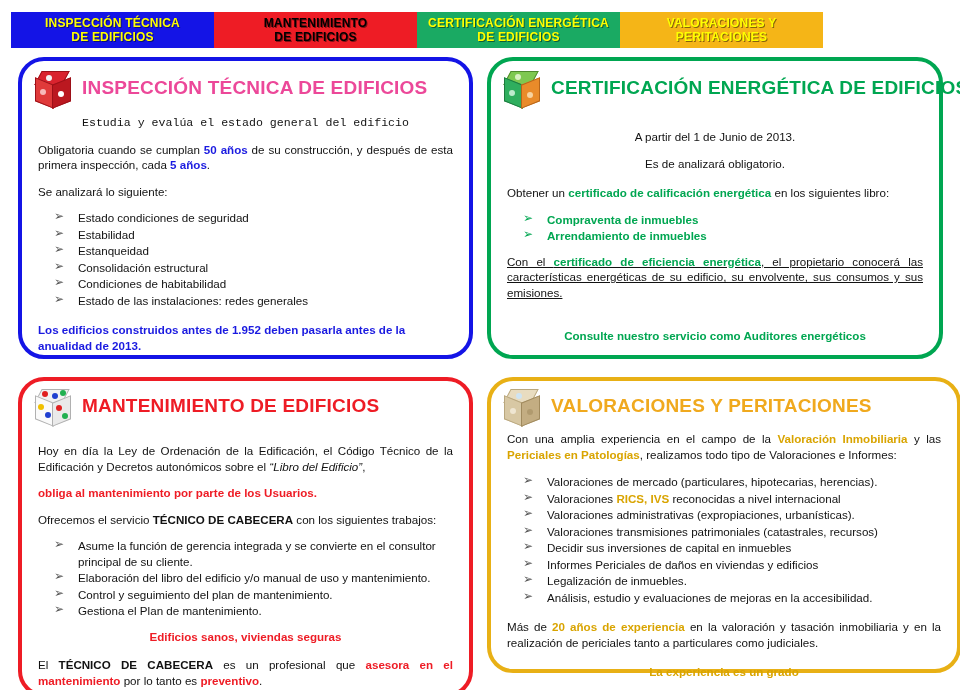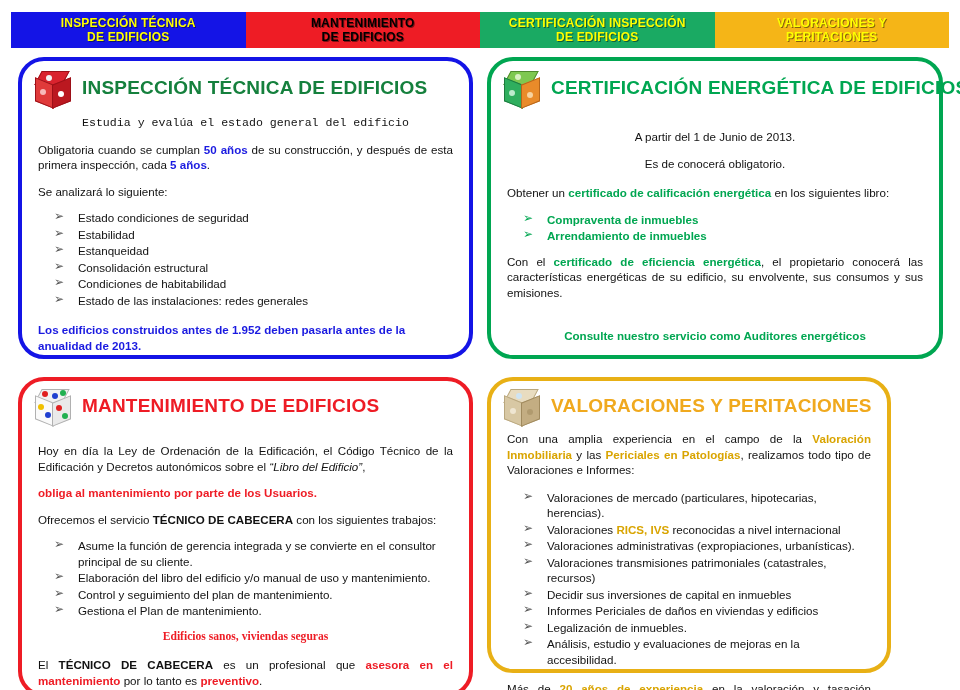--- a/index.html
+++ b/index.html
@@ -13,21 +13,21 @@
     font-family: "Liberation Sans", sans-serif;
     overflow: hidden;
     position: relative;
   }
 
   
   .tabbar {
     position: absolute;
     left: 11px;
     top: 12px;
-    width: 938px;
+    width: 812px;
     height: 36px;
     display: flex;
   }
   .tab {
     flex: 1 1 0;
     display: flex;
     flex-direction: column;
     align-items: center;
     justify-content: center;
     color: #ffff00;
@@ -98,21 +98,21 @@
   }
 
   b.em { font-weight: bold; }
 
   
   #panel-inspeccion {
     left: 18px; top: 57px; width: 455px; height: 302px;
     border-width: 4px; border-color: #1414e6;
   }
   #panel-inspeccion .panel-head { padding-top: 8px; }
-  #panel-inspeccion .panel-title { color: #15803d; }
+  #panel-inspeccion .panel-title { color: #ec4899; }
   #panel-inspeccion .accent { color: #1a1ae0; font-weight: bold; margin-top: 12px; }
   #panel-inspeccion .arrow { color: #555555; }
 
   
   #panel-certificacion {
     left: 487px; top: 57px; width: 456px; height: 302px;
     border-width: 4px; border-color: #00a651;
   }
   #panel-certificacion .panel-head { padding-top: 8px; }
   #panel-certificacion .panel-title { color: #00a651; }
@@ -125,21 +125,21 @@
     left: 18px; top: 377px; width: 455px; height: 320px;
     border-width: 4px; border-color: #ee1c25;
   }
   #panel-mantenimiento .panel-head { padding-top: 6px; }
   #panel-mantenimiento .panel-title { color: #ee1c25; }
   #panel-mantenimiento .accent { color: #ee1c25; font-weight: bold; }
   #panel-mantenimiento .arrow { color: #555555; }
 
   
   #panel-valoraciones {
-    left: 487px; top: 377px; width: 404px; height: 296px;
+    left: 487px; top: 377px; width: 474px; height: 296px;
     border-width: 4px; border-color: #e8b015;
   }
   #panel-valoraciones .panel-head { padding-top: 6px; }
   #panel-valoraciones .panel-title { color: #f0a91e; }
   #panel-valoraciones .accent { color: #d9a400; font-weight: bold; }
   #panel-valoraciones .arrow { color: #555555; }
 
   .italic { font-style: italic; }
 
   
@@ -167,21 +167,21 @@
 <div class="tabbar">
   <div class="tab" id="tab-0" style="background: rgb(20, 20, 230); color: rgb(255, 255, 0);">
     <span>INSPECCIÓN TÉCNICA</span>
     <span>DE EDIFICIOS</span>
   </div>
   <div class="tab" id="tab-1" style="background: rgb(238, 28, 37); color: #000000;">
     <span>MANTENIMIENTO</span>
     <span>DE EDIFICIOS</span>
   </div>
   <div class="tab" id="tab-2" style="background: rgb(26, 170, 99); color: rgb(255, 255, 0);">
-    <span>CERTIFICACIÓN INSPECCIÓN</span>
+    <span>CERTIFICACIÓN ENERGÉTICA</span>
     <span>DE EDIFICIOS</span>
   </div>
   <div class="tab" id="tab-3" style="background: rgb(245, 181, 23); color: rgb(255, 255, 0);">
     <span>VALORACIONES Y</span>
     <span>PERITACIONES</span>
   </div>
 </div>
 
 <section class="panel" id="panel-inspeccion">
   <div class="panel-head">
@@ -226,29 +226,29 @@
         <div class="nub" style="left:14px;top:5px;background:#d9f0c2;"></div>
         <div class="nub" style="left:8px;top:21px;background:#bdebcd;"></div>
         <div class="nub" style="left:26px;top:23px;background:#f7d3a0;"></div>
       </div>
     </div>
     <div class="panel-title">CERTIFICACIÓN ENERGÉTICA DE EDIFICIOS</div>
   </div>
 
   <div class="panel-body">
     <p class="center" style="margin-top:22px;">A partir del 1 de Junio de 2013.</p>
-    <p class="center">Es de conocerá obligatorio.</p>
+    <p class="center">Es de analizará obligatorio.</p>
     <p class="just" style="margin-top:14px;"><span>Obtener un </span><span class="accent">certificado de calificación energética</span><span> en los siguientes libro:</span></p>
 
     <ul class="arrows">
       <li><span class="arrow">➢</span><span>Compraventa de inmuebles</span></li>
       <li><span class="arrow">➢</span><span>Arrendamiento de inmuebles</span></li>
     </ul>
 
-    <p class="just" style="margin-top:0;"><span>Con el </span><span class="accent">certificado de eficiencia energética</span><span>, el propietario conocerá las características energéticas de su edificio, su envolvente, sus consumos y sus emisiones.</span></p>
+    <p class="just" style="margin-top:0;text-decoration:underline;"><span>Con el </span><span class="accent">certificado de eficiencia energética</span><span>, el propietario conocerá las características energéticas de su edificio, su envolvente, sus consumos y sus emisiones.</span></p>
 
     <p class="center accent" style="margin-top:28px;">Consulte nuestro servicio como Auditores energéticos</p>
   </div>
 </section>
 
 <section class="panel" id="panel-mantenimiento">
   <div class="panel-head">
     <div class="panel-icon">
       <div class="cube">
         <div class="face top" style="background:#f2f2f2;border:1px solid #b0b0b0;"></div>
@@ -272,21 +272,21 @@
 
     <p class="just"><span>Ofrecemos el servicio </span><b class="em">TÉCNICO DE CABECERA</b><span> con los siguientes trabajos:</span></p>
 
     <ul class="arrows">
       <li><span class="arrow">➢</span><span>Asume la función de gerencia integrada y se convierte en el consultor principal de su cliente.</span></li>
       <li><span class="arrow">➢</span><span>Elaboración del libro del edificio y/o manual de uso y mantenimiento.</span></li>
       <li><span class="arrow">➢</span><span>Control y seguimiento del plan de mantenimiento.</span></li>
       <li><span class="arrow">➢</span><span>Gestiona el Plan de mantenimiento.</span></li>
     </ul>
 
-    <p class="center accent" style="font-family:Liberation Serif, serif;">Edificios sanos, viviendas seguras</p>
+    <p class="center accent" style="">Edificios sanos, viviendas seguras</p>
 
     <p class="just" style="margin-top:13px;"><span>El </span><b class="em">TÉCNICO DE CABECERA</b><span> es un profesional que </span><span class="accent">asesora en el mantenimiento</span><span> por lo tanto es </span><span class="accent">preventivo</span><span>.</span></p>
   </div>
 </section>
 
 <section class="panel" id="panel-valoraciones">
   <div class="panel-head">
     <div class="panel-icon">
       <div class="cube">
         <div class="face top" style="background:#e8dcc0;border:1px solid #b9a77e;"></div>

